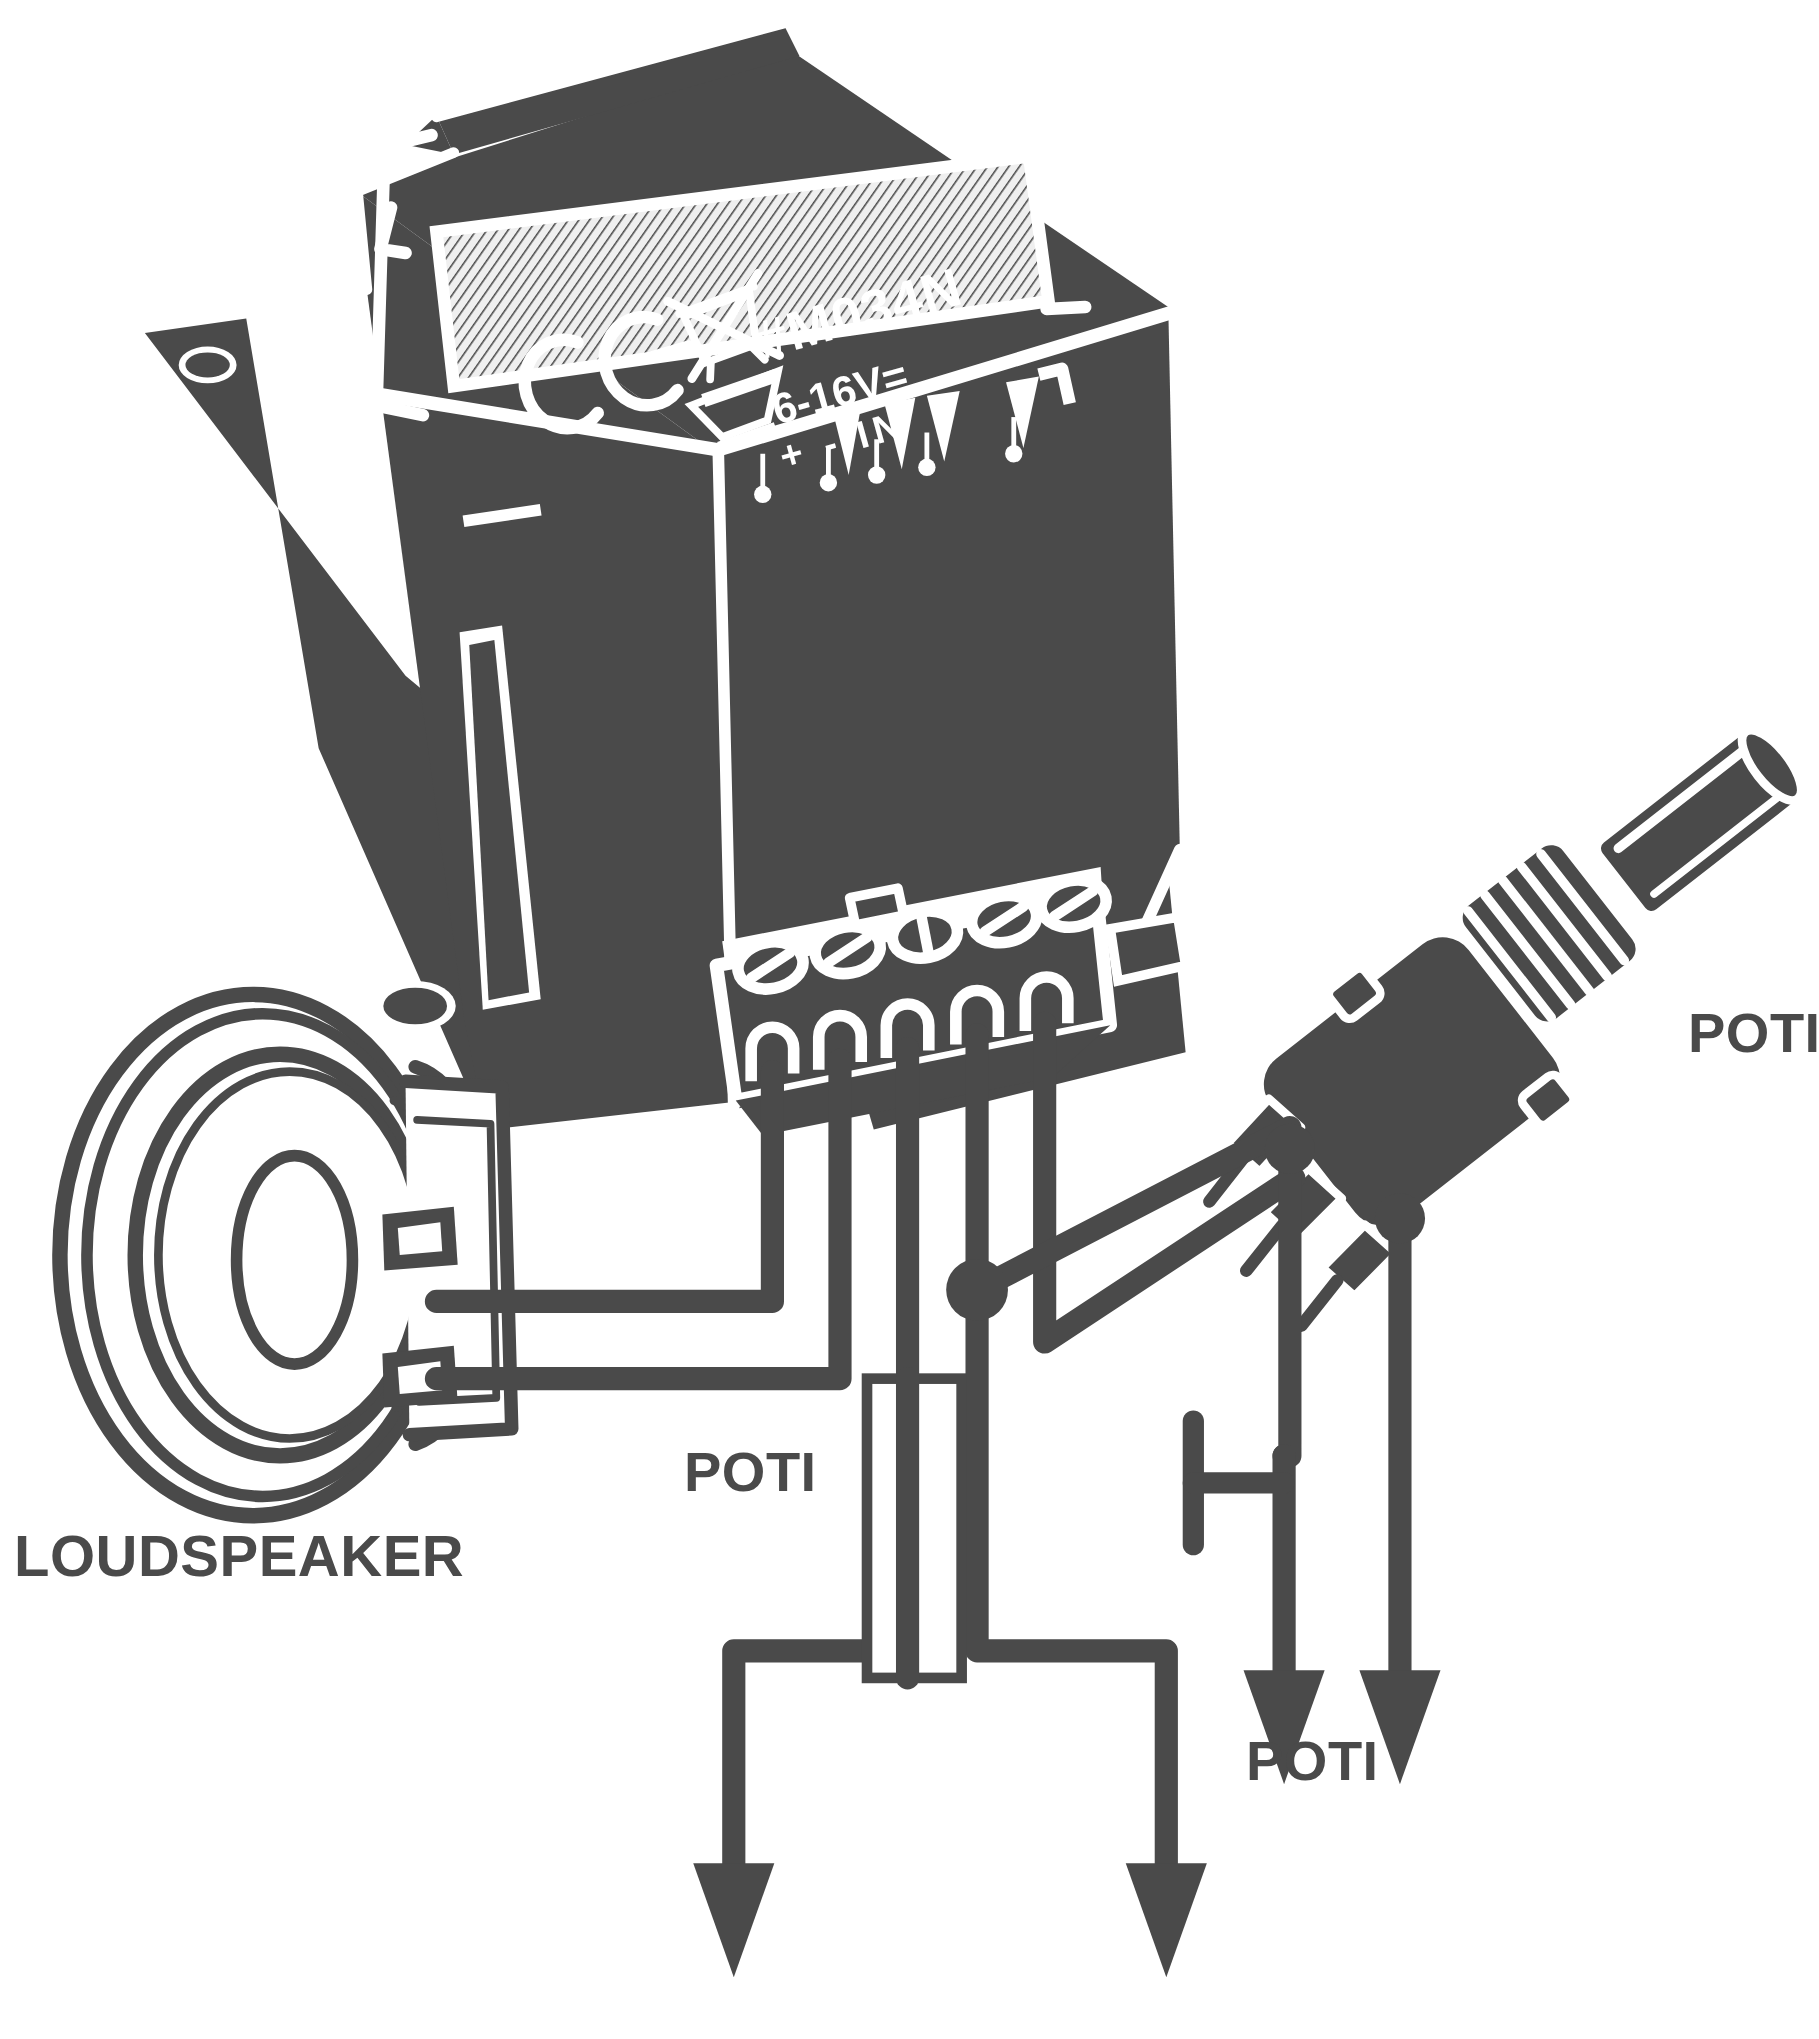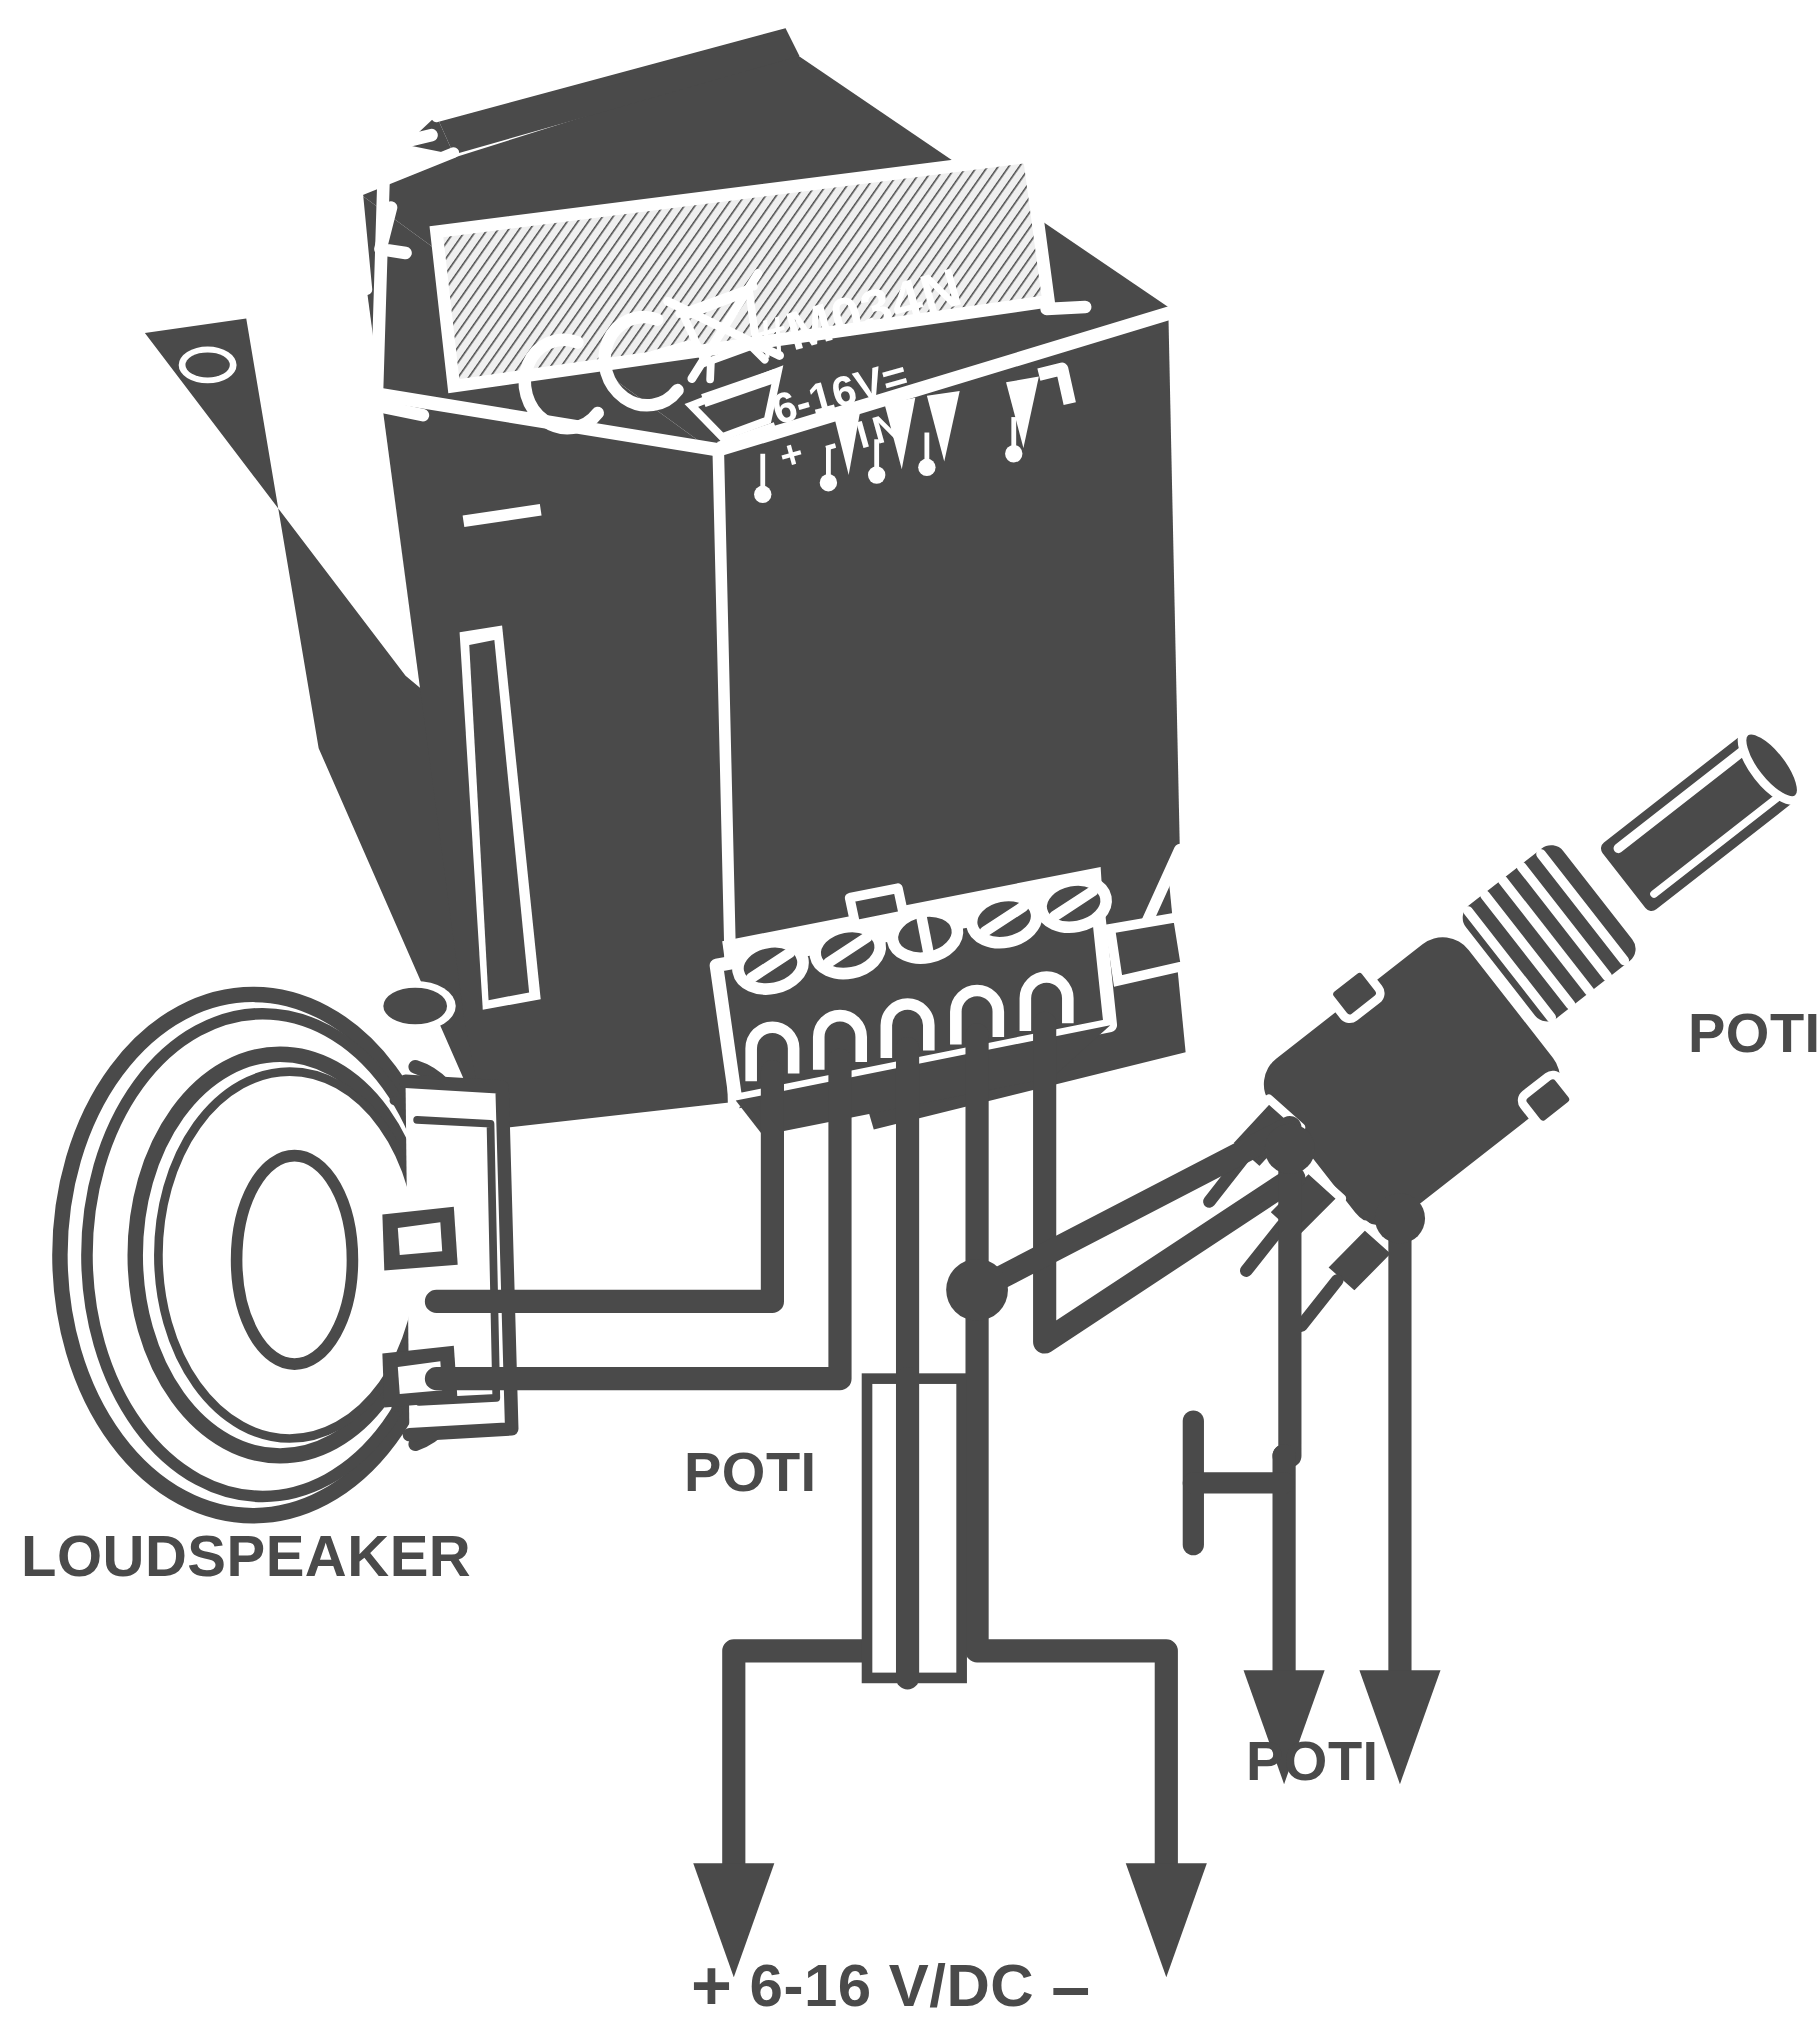--- a/index.html
+++ b/index.html
@@ -11,21 +11,21 @@
   #stage{position:relative;width:1819px;height:2039px;background:#fff;}
   svg.diagram{position:absolute;left:0;top:0;width:1819px;height:2039px;display:block;}
   .lbl{
     position:absolute;
     font-family:"Liberation Sans", sans-serif;
     font-weight:bold;
     color:#4a4a4a;
     white-space:nowrap;
     letter-spacing:0.5px;
   }
-  #lbl-loudspeaker{left:21px;top:1522px;font-size:58px;}
+  #lbl-loudspeaker{left:14px;top:1522px;font-size:58px;}
   #lbl-fuse{left:684px;top:1439px;font-size:56px;}
   #lbl-input{left:1246px;top:1728px;font-size:56px;}
   #lbl-poti{left:1688px;top:1000px;font-size:56px;}
   #lbl-supply{left:691px;top:1946px;font-size:60px;}
   #lbl-supply .sym{font-size:70px;vertical-align:-3.9px;}
 </style>
 </head>
 <body>
 
 <div id="stage">
@@ -315,20 +315,15 @@
   </svg>
 
   <div class="lbl" id="lbl-loudspeaker">LOUDSPEAKER</div>
 
   <div class="lbl" id="lbl-fuse">POTI</div>
 
   <div class="lbl" id="lbl-input">POTI</div>
 
   <div class="lbl" id="lbl-poti">POTI</div>
 
-  <div class="lbl" id="lbl-supply">
-    <span class="sym">+</span>
-    <span>6-16 V/DC</span>
-    <span class="sym">–</span>
-  </div>
 
 </div>
 
 
 </body></html>

